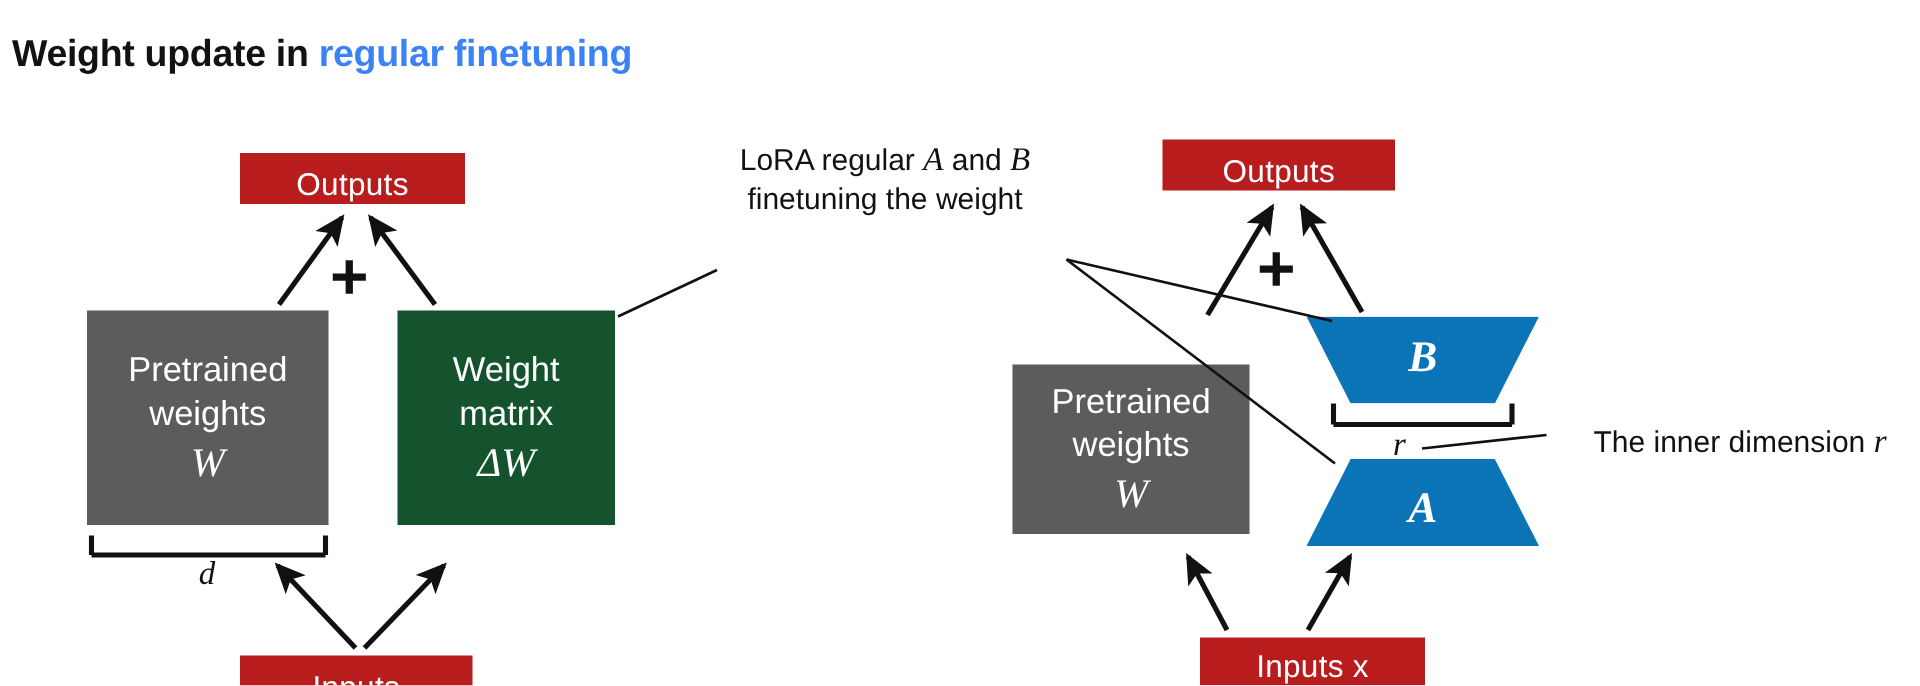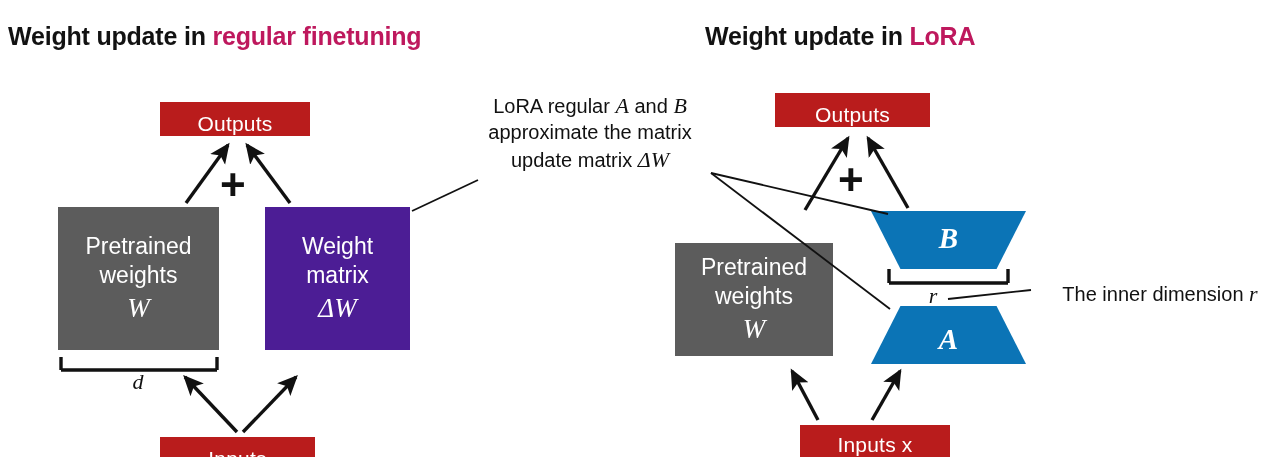--- a/index.html
+++ b/index.html
@@ -18,21 +18,21 @@
   .abs { position: absolute; }
 
   
   .heading {
     font-size: 25px;
     font-weight: bold;
     color: #121212;
     letter-spacing: -0.2px;
     white-space: nowrap;
   }
-  .heading .accent { color: #be185d; }
+  .heading .accent { color: #3b82f6; }
 
   
   .blackbox {
     background: #b91c1c;
     color: #ffffff;
     display: flex;
     align-items: flex-end;
     justify-content: center;
     font-size: 21px;
     letter-spacing: 0.2px;
@@ -44,21 +44,21 @@
     display: flex;
     flex-direction: column;
     align-items: center;
     justify-content: center;
     color: #ffffff;
     font-size: 23px;
     line-height: 1.22;
     text-align: center;
   }
   .matrixbox.gray { background: #5c5c5c; }
-  .matrixbox.blue { background: #4c1d95; }
+  .matrixbox.blue { background: #14532d; }
   .mathline {
     font-family: "Liberation Serif", serif;
     font-style: italic;
     font-size: 27px;
     margin-top: 3px;
   }
 
   
   .trap {
     position: absolute;
@@ -119,23 +119,20 @@
 </style>
 </head>
 <body>
 
 <div id="page">
 
   <div class="abs heading" style="left:8px; top:22px;">
     <span>Weight update in </span><span class="accent">regular finetuning</span>
   </div>
 
-  <div class="abs heading" style="left:705px; top:22px;">
-    <span>Weight update in </span><span class="accent">LoRA</span>
-  </div>
 
   <div class="abs blackbox" style="left:160px; top:102px; width:150px; height:34px;">
     <span>Outputs</span>
   </div>
 
   <div class="abs plus" style="left:220px; top:163px;">
     <span>+</span>
   </div>
 
   <div class="abs matrixbox gray" style="left:58px; top:207px; width:161px; height:143px;">
@@ -153,22 +150,21 @@
   <div class="abs dimlabel" style="left:108px; top:369px; width:60px;">
     <span>d</span>
   </div>
 
   <div class="abs blackbox" style="left:160px; top:437px; width:155px; height:34px;">
     <span>Inputs</span>
   </div>
 
   <div class="abs annot" style="left:455px; top:92px; width:270px;">
     <div><span>LoRA regular </span><span class="mi">A</span><span> and </span><span class="mi">B</span></div>
-    <div>approximate the matrix</div>
-    <div><span>update matrix </span><span class="mi">ΔW</span></div>
+    <div>finetuning the weight</div>
   </div>
 
   <div class="abs blackbox" style="left:775px; top:93px; width:155px; height:34px;">
     <span>Outputs</span>
   </div>
 
   <div class="abs plus" style="left:838px; top:158px;">
     <span>+</span>
   </div>
 

